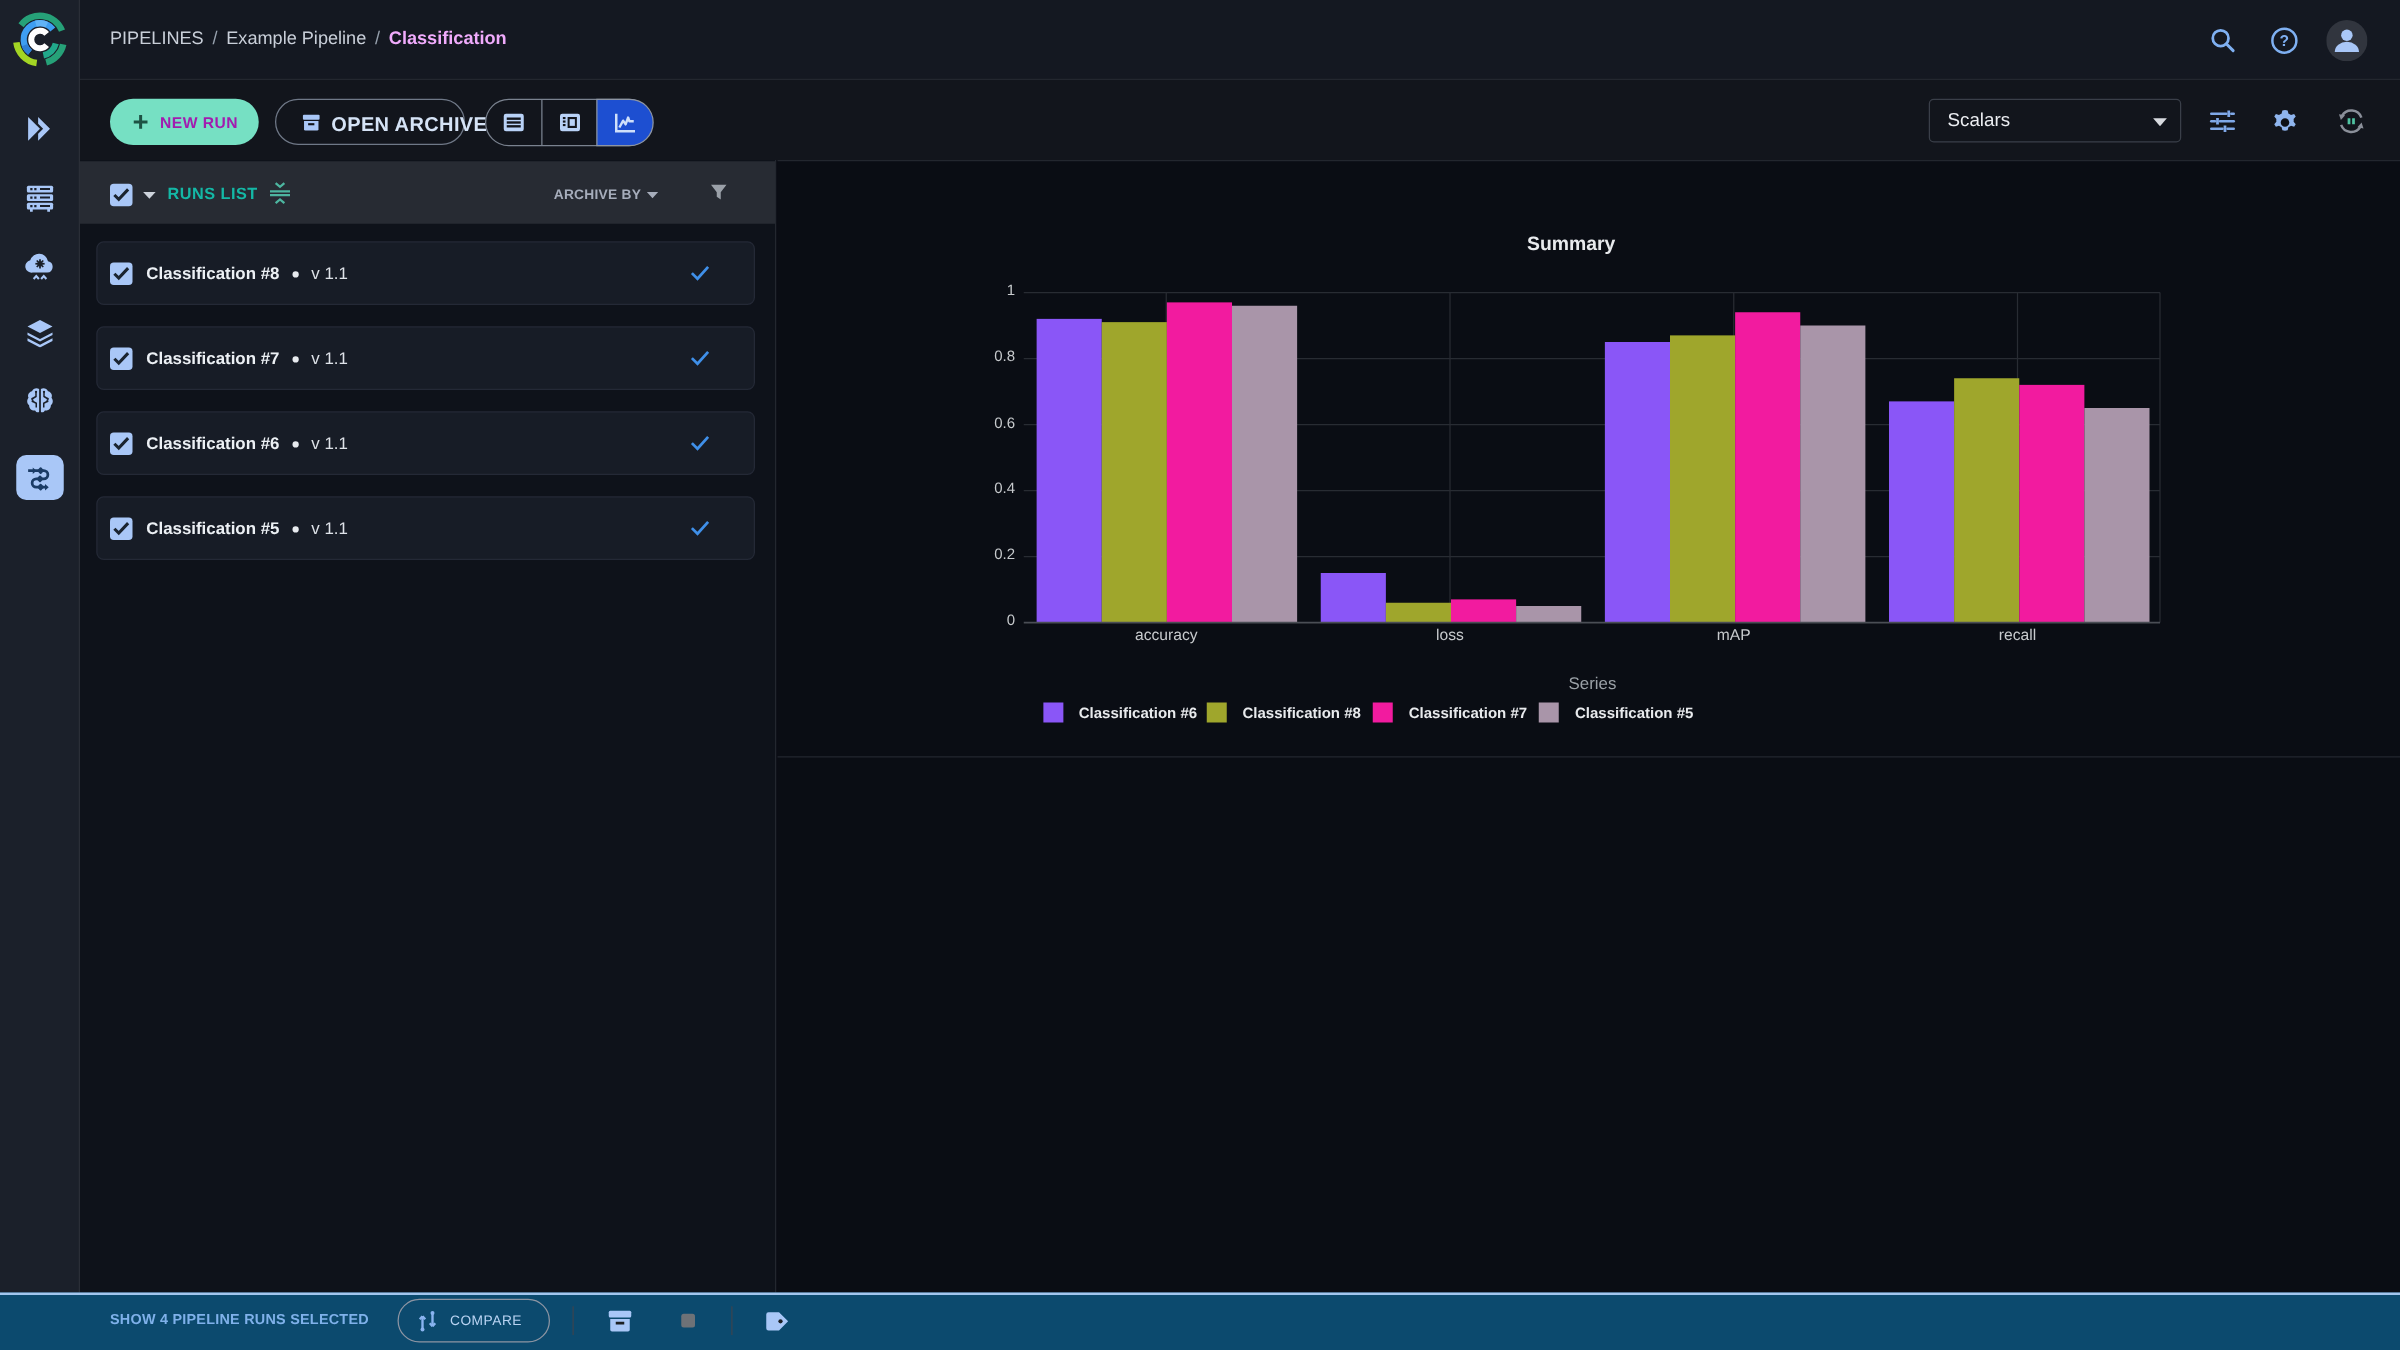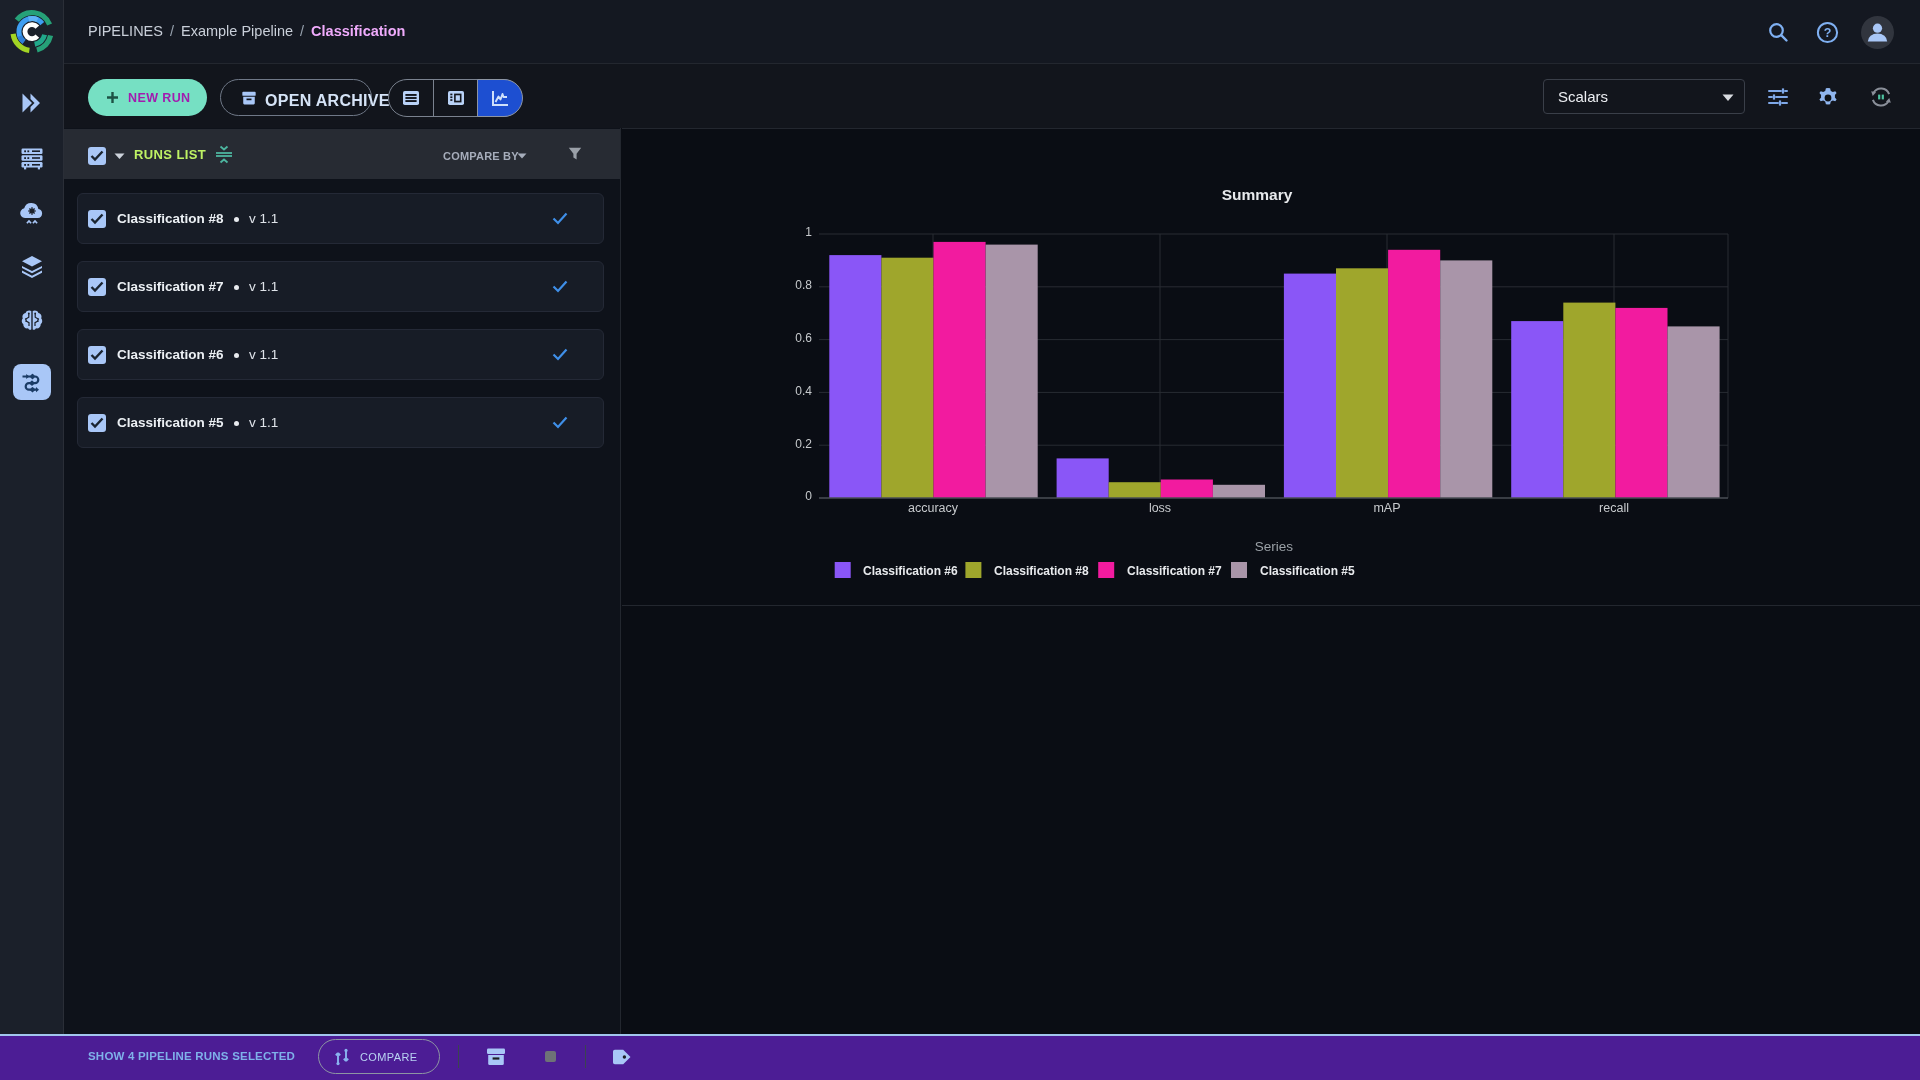--- a/index.html
+++ b/index.html
@@ -5,21 +5,21 @@
   * { margin:0; padding:0; box-sizing:border-box; }
   html,body { width:1920px; height:1080px; overflow:hidden; background:#0a0d14; font-family:"Liberation Sans", sans-serif; }
   .abs { position:absolute; }
   #topbar { left:0; top:0; width:1920px; height:64px; background:#141821; border-bottom:1px solid #23272f; }
   #sidebar { left:0; top:0; width:64px; height:1034px; background:#1b202a; border-right:1px solid #2a2e37; }
   #toolrow { left:64px; top:64px; width:1856px; height:64px; background:#12151c; }
   #panel { left:64px; top:128px; width:557px; height:906px; background:#0e121a; border-right:1px solid #23272f; }
   #panelhead { left:0px; top:1px; width:556px; height:50px; background:#272b33; }
   #chart { left:622px; top:128px; width:1298px; height:906px; background:#0a0d14; border-top:1px solid #23272f; }
   #chartline { left:622px; top:605px; width:1298px; height:1px; background:#23272f; }
-  #bottombar { left:0; top:1034px; width:1920px; height:46px; background:#4c1d95; border-top:2px solid #a3c6ee; }
+  #bottombar { left:0; top:1034px; width:1920px; height:46px; background:#0c4a6e; border-top:2px solid #a3c6ee; }
   .crumb { font-size:14.5px; white-space:nowrap; color:#c9cfd9; }
   .crumb b { color:#f0abfc; font-weight:bold; }
   .crumb .sl { color:#97a1ae; padding:0 7px; font-weight:normal; }
   .card { position:absolute; left:13px; width:527px; height:51px; background:#171c26; border:1px solid #242936; border-radius:6px; }
   .cbx { position:absolute; width:18px; height:18px; background:#a9c7f7; border-radius:3px; }
   .ctitle { position:absolute; left:39px; top:17px; font-size:13.5px; font-weight:bold; color:#ecf0f4; white-space:nowrap; }
   .cver { position:absolute; left:171px; top:17px; font-size:13.5px; color:#dfe3e9; white-space:nowrap;text-align:center; }
   .cdot { position:absolute; left:156px; top:23px; width:5px; height:5px; border-radius:50%; background:#e8ebef; }
 </style>
 </head>
@@ -159,30 +159,30 @@
 <div class="abs" id="chartline"></div>
 <div class="abs" id="panel">
   <div class="abs" id="panelhead">
     <div class="cbx" style="left:24px; top:18px;"></div>
     <svg class="abs" style="left:26px; top:21px;" width="14" height="12" viewBox="0 0 14 12">
         <path d="M1.5 6 L5 9.5 L12.5 1.5" fill="none" stroke="#1a2430" stroke-width="2.4"></path>
       </svg>
     <svg class="abs" style="left:50px; top:24px;" width="11" height="7" viewBox="0 0 11 7">
         <path d="M0.5 0.5 L5.5 6 L10.5 0.5 z" fill="#cdd3dc"></path>
       </svg>
-    <span class="abs" style="left:70px; top:18px; font-size:13px; font-weight:bold; letter-spacing:0.4px; color:#bef264; white-space:nowrap;">RUNS LIST</span>
+    <span class="abs" style="left:70px; top:18px; font-size:13px; font-weight:bold; letter-spacing:0.4px; color:#14b8a6; white-space:nowrap;">RUNS LIST</span>
     <svg class="abs" style="left:151px; top:16px;" width="18" height="19" viewBox="0 0 18 19">
       <g stroke="#4db6a0" stroke-width="1.8" fill="none">
         <line x1="1" y1="8" x2="17" y2="8"></line>
         <line x1="1" y1="11" x2="17" y2="11"></line>
         <path d="M5.5 1.5 L9 4.5 L12.5 1.5"></path>
         <path d="M5.5 17.5 L9 14.5 L12.5 17.5"></path>
       </g>
     </svg>
-    <span class="abs" style="left:379px; top:21px; font-size:11px; font-weight:bold; letter-spacing:0.2px; color:#a6adbb; white-space:nowrap;">COMPARE BY</span>
+    <span class="abs" style="left:379px; top:21px; font-size:11px; font-weight:bold; letter-spacing:0.2px; color:#a6adbb; white-space:nowrap;">ARCHIVE BY</span>
     <svg class="abs" style="left:453px; top:24px;" width="10" height="6" viewBox="0 0 10 6">
         <path d="M0.5 0.5 L5 5.5 L9.5 0.5 z" fill="#a6adbb"></path>
       </svg>
     <svg class="abs" style="left:504px; top:18px;" width="14" height="14" viewBox="0 0 14 14">
       <path d="M0.8 0.8 H13.2 L8.6 6.8 V12.6 L5.4 10.4 V6.8 z" fill="#9aa0a8"></path>
     </svg>
   </div>
   <div class="card" style="top:65px;">
     <div class="cbx" style="left:10px; top:16px;"></div>
     <svg class="abs" style="left:12px; top:19px;" width="14" height="12" viewBox="0 0 14 12">

